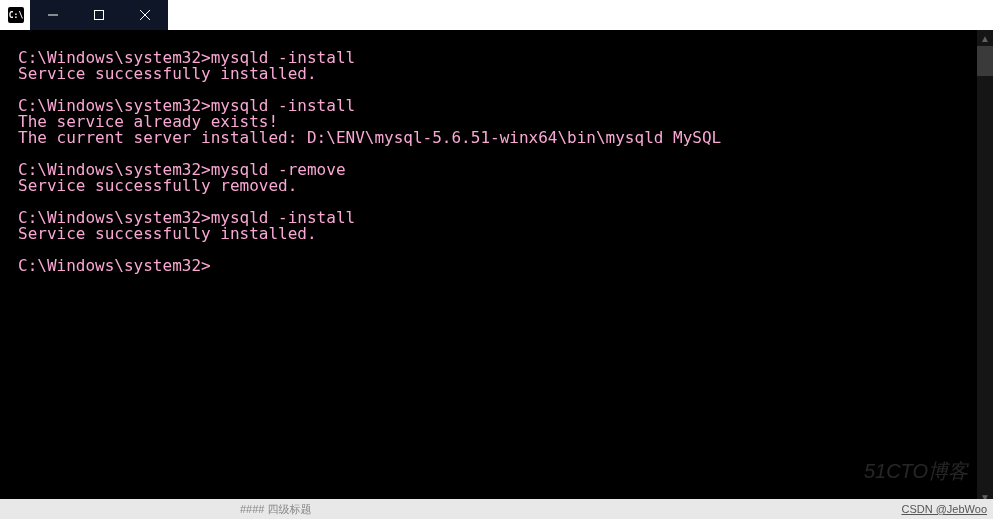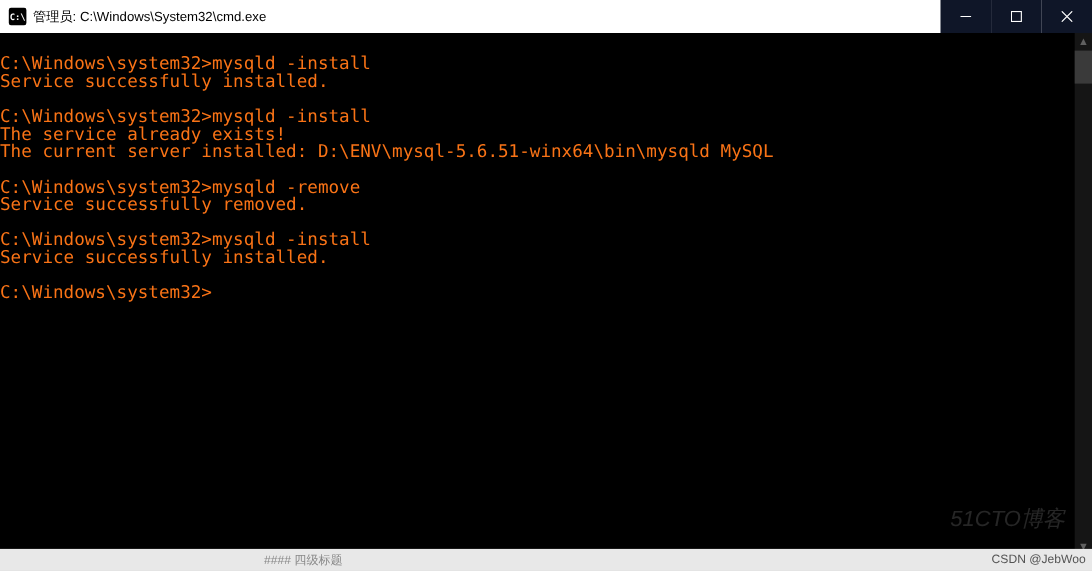--- a/index.html
+++ b/index.html
@@ -73,25 +73,25 @@
       fill: none;
     }
     .terminal-body {
       flex: 1;
       background: #000;
       position: relative;
       display: flex;
     }
     .terminal-content {
       flex: 1;
-      padding: 4px 0;
+      padding: 4px 18px;
       font-family: "NSimSun", "SimSun", Consolas, monospace;
       font-size: 16px;
       line-height: 16px;
-      color: #f97316;
+      color: #f9a8d4;
       white-space: pre;
       overflow: hidden;
     }
     .scrollbar {
       width: 16px;
       background: #151515;
       position: relative;
     }
     .scroll-thumb {
       position: absolute;
@@ -130,33 +130,33 @@
       height: 20px;
       background: #e8e8e8;
       display: flex;
       align-items: center;
       font-size: 11px;
       color: #555;
     }
     .bottombar-right {
       margin-left: auto;
       margin-right: 6px;
+      text-decoration: underline;
     }
     .bottombar-blur {
       margin-left: 240px;
       color: #888;
     }
   </style>
 </head>
 <body>
 
 <div class="window">
   <div class="titlebar">
     <div class="titlebar-icon">C:\</div>
-    <div class="titlebar-text">管理员: C:\Windows\System32\cmd.exe</div>
     <div class="titlebar-buttons">
       <div class="titlebar-btn dark">
         <svg width="10" height="10" viewBox="0 0 10 10">
             <path d="M0 5 H10" stroke-width="1"></path>
           </svg>
       </div>
       <div class="titlebar-btn dark">
         <svg width="10" height="10" viewBox="0 0 10 10">
             <rect x="0.5" y="0.5" width="9" height="9" stroke-width="1"></rect>
           </svg>

